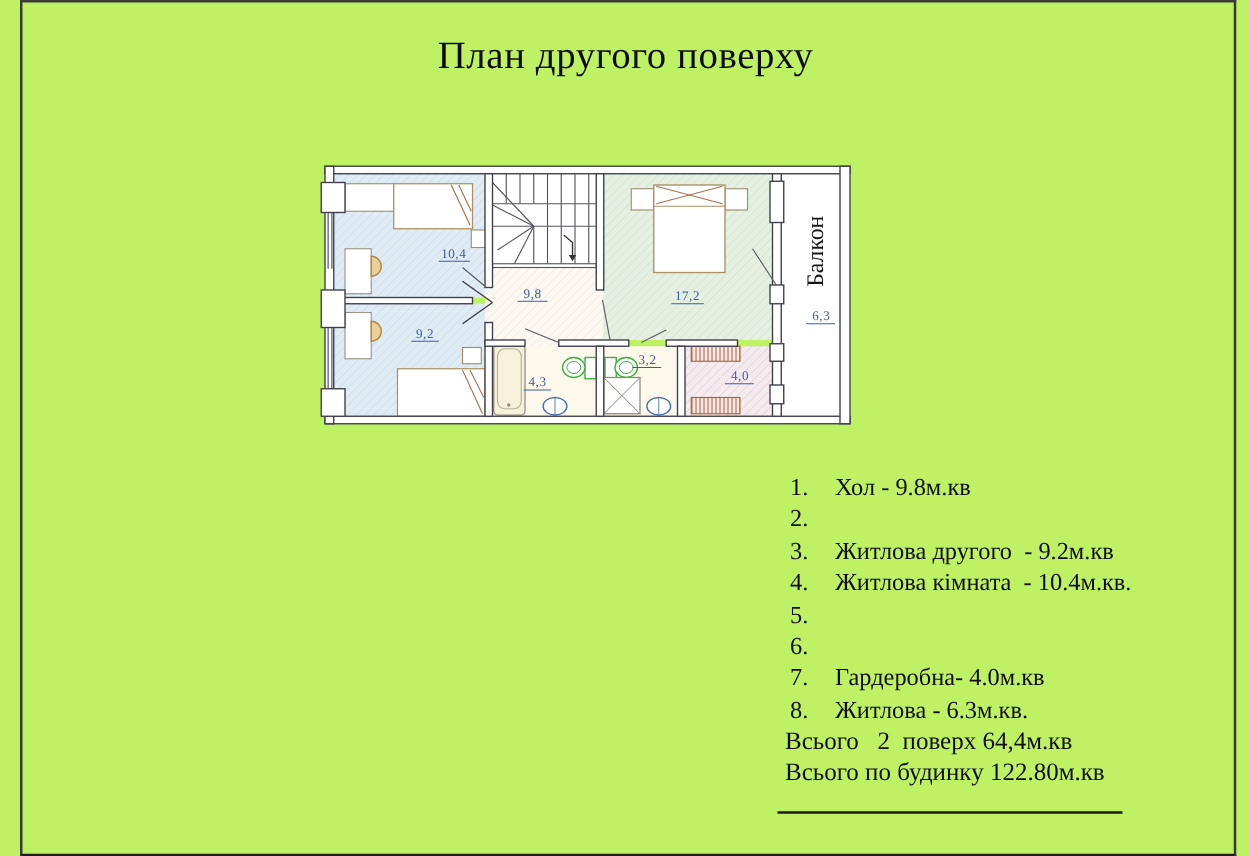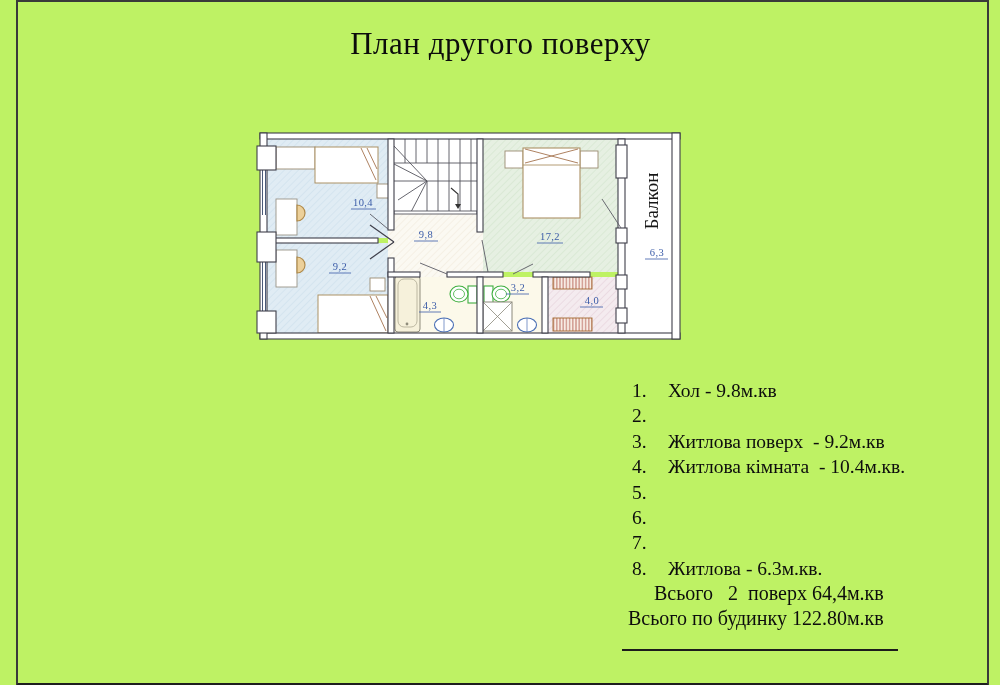--- a/index.html
+++ b/index.html
@@ -9,21 +9,21 @@
          border-left:2px solid #3a3a3a;border-right:2px solid #3a3a3a;
          border-top:2px solid #3a3a3a;border-bottom:3px solid #1e1e1e;}
   #title{position:absolute;left:16px;top:26px;width:969px;text-align:center;
          font-size:31px;letter-spacing:0.5px;color:#0c0c0c;}
   #plan{position:absolute;left:248px;top:128px;width:436px;height:216px;}
   #legend{position:absolute;left:632px;top:380px;font-size:19.5px;color:#0d0d0d;}
   .lrow{display:flex;height:25.4px;align-items:baseline;}
   .lnum{width:36px;white-space:pre;}
   .ltxt{white-space:pre;}
   #totals{position:absolute;left:628px;top:582px;font-size:20px;color:#0d0d0d;}
-  .trow{height:25.4px;white-space:pre;text-align:right;}
+  .trow{height:25.4px;white-space:pre;}
   #totals-rule{position:absolute;left:622px;top:649px;width:276px;height:2px;background:#1c1c1c;}
   svg text.rlabel{fill:#3b5ca8;font-family:"Liberation Serif",serif;font-size:10.5px;letter-spacing:0.4px;}
   svg text.balc{fill:#161616;font-family:"Liberation Serif",serif;font-size:19px;}
 </style>
 </head>
 <body>
 
 <div id="page">
   <div id="frame"></div>
   <div id="title">План другого поверху</div>
@@ -220,34 +220,35 @@
   <div id="legend">
     <div class="lrow">
         <span class="lnum">1.</span>
         <span class="ltxt">Хол - 9.8м.кв</span>
       </div>
     <div class="lrow">
         <span class="lnum">2.</span>
       </div>
     <div class="lrow">
         <span class="lnum">3.</span>
-        <span class="ltxt">Житлова поверх  - 9.2м.кв</span>
+        <span class="ltxt">Житлова другого  - 9.2м.кв</span>
       </div>
     <div class="lrow">
         <span class="lnum">4.</span>
         <span class="ltxt">Житлова кімната  - 10.4м.кв.</span>
       </div>
     <div class="lrow">
         <span class="lnum">5.</span>
       </div>
     <div class="lrow">
         <span class="lnum">6.</span>
       </div>
     <div class="lrow">
         <span class="lnum">7.</span>
+        <span class="ltxt">Гардеробна- 4.0м.кв</span>
       </div>
     <div class="lrow">
         <span class="lnum">8.</span>
         <span class="ltxt">Житлова - 6.3м.кв.</span>
       </div>
   </div>
 
   <div id="totals">
     <div class="trow">Всього   2  поверх 64,4м.кв</div>
     <div class="trow">Всього по будинку 122.80м.кв</div>

